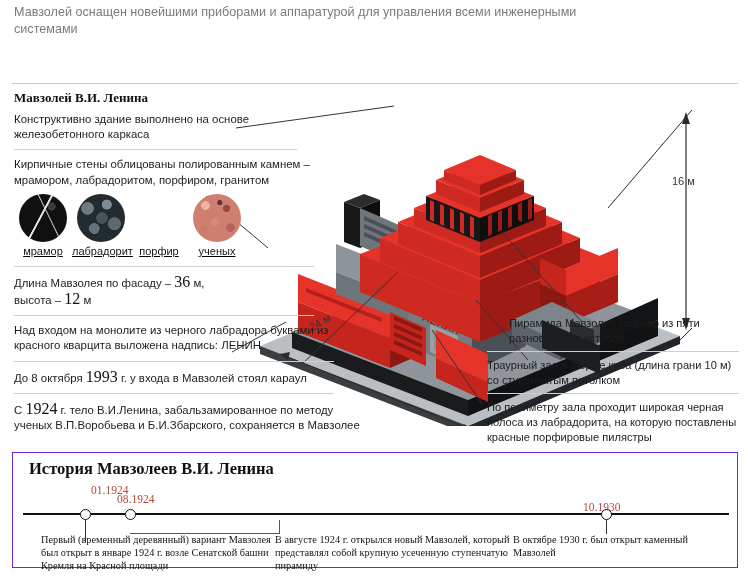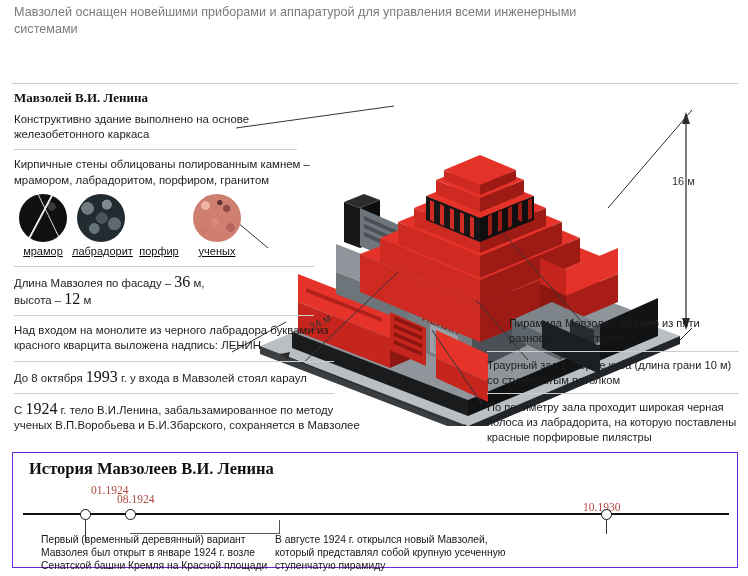--- a/index.html
+++ b/index.html
@@ -124,21 +124,21 @@
     font-size:11.5px; color:#b04a3f; white-space:nowrap;
   }
   .tl-dot {
     position:absolute; width:11px; height:11px; border-radius:50%;
     border:1.6px solid #111; background:#fff;
   }
   .tl-stem { position:absolute; width:1.4px; background:#333; }
   .tl-elbow-r { position:absolute; border-right:1.4px solid #555; border-bottom:1.4px solid #555; }
   .tl-txt {
     position:absolute;
-    font-family:Liberation Sans, sans-serif;
+    font-family:Liberation Serif, serif;
     font-size:10.3px; color:#151515; line-height:13.2px;
   }
 
   
   .dim {
     position:absolute; font-size:11px; color:#333;
     font-family:"Liberation Sans", sans-serif; white-space:nowrap;
   }
   .dim-24 { transform: rotate(-30deg); transform-origin: left center; }
 </style>
@@ -401,16 +401,17 @@
       <div class="tl-txt" style="left:28px; top:54px; width:240px;">Первый (временный деревянный) вариант Мавзолея был открыт в январе 1924 г. возле Сенатской башни Кремля на Красной площади</div>
 
       <div class="tl-date" style="left:104px; top:14px;">08.1924</div>
       <div class="tl-dot" style="left:112px; top:30px;"></div>
       <div class="tl-elbow-r" style="left:117px; top:41px; width:150px; height:14px;"></div>
       <div class="tl-txt" style="left:262px; top:54px; width:236px;">В августе 1924 г. открылся новый Мавзолей, который  представлял собой крупную усеченную ступенчатую пирамиду</div>
 
       <div class="tl-date" style="left:570px; top:14px;margin-top:8px;">10.1930</div>
       <div class="tl-dot" style="left:588px; top:30px;"></div>
       <div class="tl-stem" style="left:593px; top:41px; height:14px;"></div>
+      <div class="tl-txt" style="left:500px; top:54px; width:220px;">В октябре 1930 г. был открыт каменный Мавзолей</div>
     </div>
   </div>
 
 </div>
 
 </body></html>

